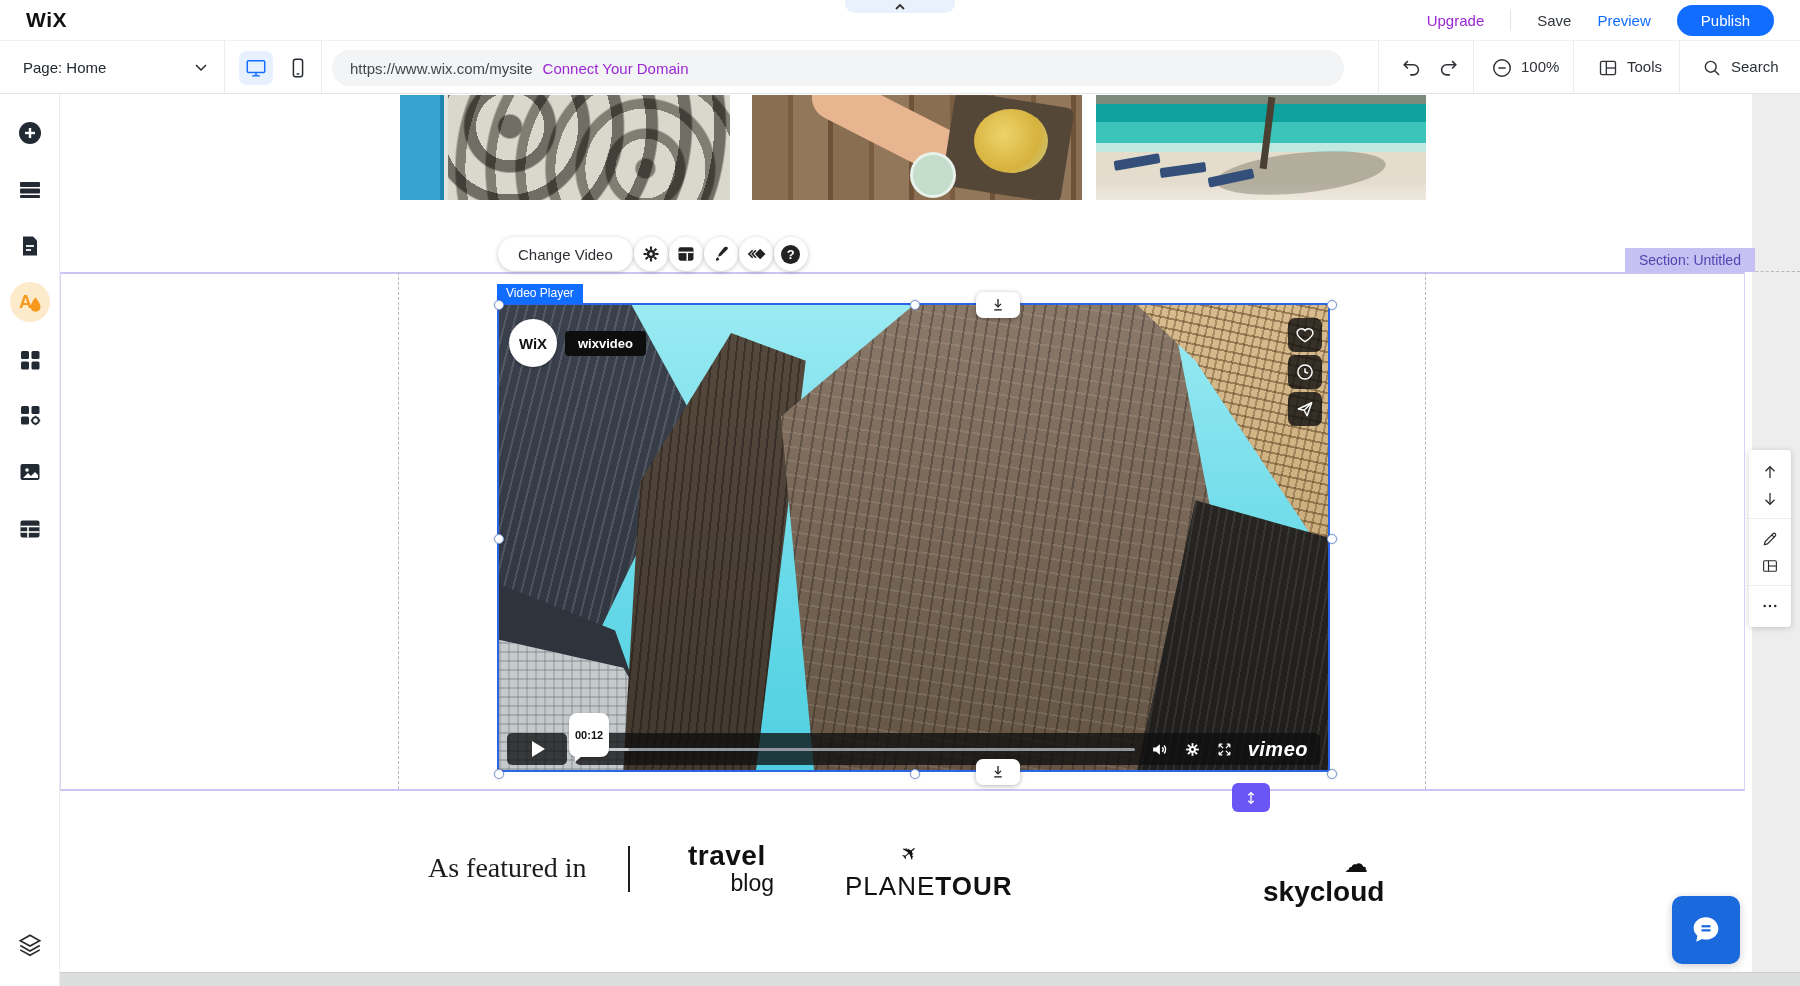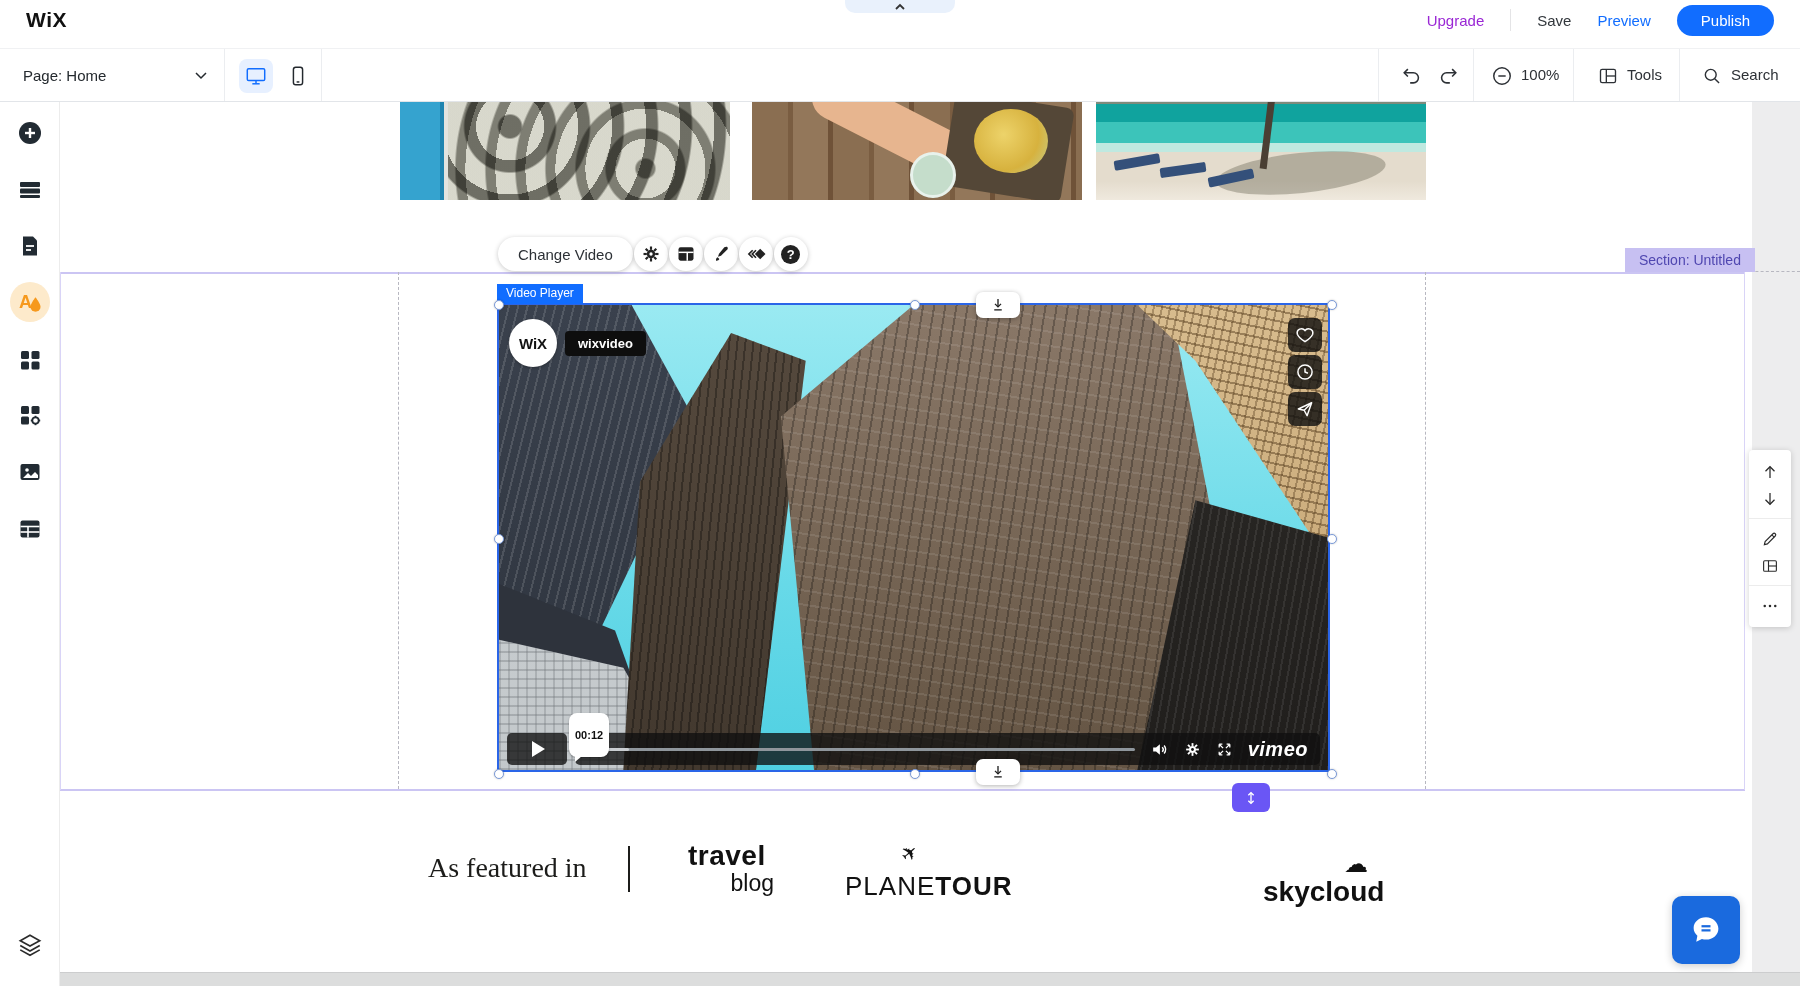--- a/index.html
+++ b/index.html
@@ -14,21 +14,21 @@
   .menu span{cursor:default}
   .topbar-right{margin-left:auto;display:flex;align-items:center;gap:26px;font-size:15px}
   .upgrade{color:#9A27D5}
   .preview{color:#116DFF}
   .tb-sep{width:1px;height:22px;background:#e4e4e6}
   .publish-btn{background:#116DFF;color:#fff;border-radius:17px;padding:7px 24px;font-size:15px}
 
   .banner-tab{position:absolute;left:845px;top:0;width:110px;height:13px;background:#e9f1fc;border-radius:0 0 10px 10px;z-index:40;display:flex;align-items:center;justify-content:center}
 
   
-  .toolbar{position:absolute;left:0;top:48px;width:1800px;height:54px;background:#fff;border-top:1px solid #f0f1f3;border-bottom:1px solid #e2e5e9;z-index:25}
+  .toolbar{position:absolute;left:0;top:40px;width:1800px;height:54px;background:#fff;border-top:1px solid #f0f1f3;border-bottom:1px solid #e2e5e9;z-index:25}
   .toolbar .vdiv{position:absolute;top:0;height:100%;width:1px;background:#ebedf0}
   .page-selector{position:absolute;left:23px;top:0;height:100%;width:186px;display:flex;align-items:center;justify-content:space-between;font-size:15px;color:#24292e}
   .device-btn{position:absolute;top:10px;width:34px;height:34px;border-radius:8px;display:flex;align-items:center;justify-content:center}
   .device-btn.active{background:#e7f0ff}
   .url-bar{position:absolute;left:332px;top:9px;width:1012px;height:36px;border-radius:18px;background:#f3f4f6;display:flex;align-items:center;padding-left:18px;gap:10px;font-size:15px}
   .url-text{color:#42454c}
   .connect-link{color:#9A27D5}
   .tb-icon-btn{position:absolute;top:15px;width:24px;height:24px;display:flex;align-items:center;justify-content:center}
   .tb-label{position:absolute;top:17px;font-size:15px;color:#2d3136}
 
@@ -162,20 +162,24 @@
         <line x1="8" y1="20.5" x2="16" y2="20.5"></line>
     </svg>
   </div>
   <div class="device-btn" style="left:281px">
     <svg width="22" height="22" viewBox="0 0 24 24" fill="none" stroke="#24292e" stroke-width="1.6">
       <rect x="7" y="2.5" width="10" height="19" rx="2.5"></rect>
         <line x1="10.5" y1="18.5" x2="13.5" y2="18.5"></line>
     </svg>
   </div>
   <div class="vdiv" style="left:321px"></div>
+  <div class="url-bar">
+    <span class="url-text">https://www.wix.com/mysite</span>
+    <span class="connect-link">Connect Your Domain</span>
+  </div>
   <div class="vdiv" style="left:1378px"></div>
   <div class="tb-icon-btn" style="left:1400px">
     <svg width="22" height="22" viewBox="0 0 24 24" fill="none" stroke="#2d3136" stroke-width="1.7">
       <path d="M7.5 4.5 L3.5 8.5 L7.5 12.5"></path>
         <path d="M3.8 8.5 H13.5 a5.5 5.5 0 0 1 0 11 H10"></path>
     </svg>
   </div>
   <div class="tb-icon-btn" style="left:1436px">
     <svg width="22" height="22" viewBox="0 0 24 24" fill="none" stroke="#2d3136" stroke-width="1.7">
       <path d="M16.5 4.5 L20.5 8.5 L16.5 12.5"></path>

